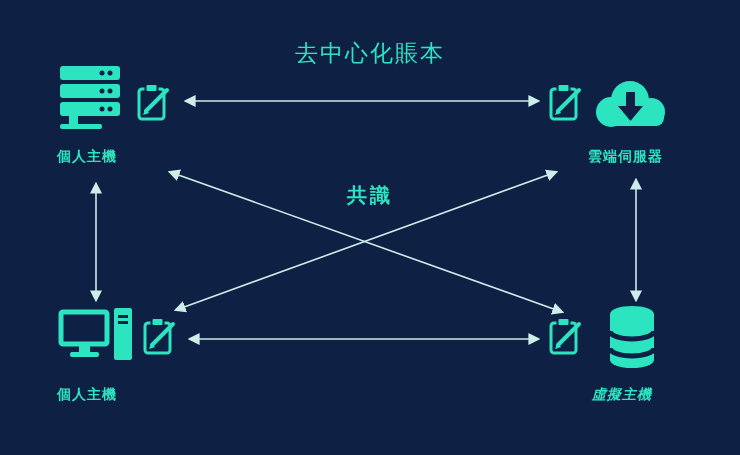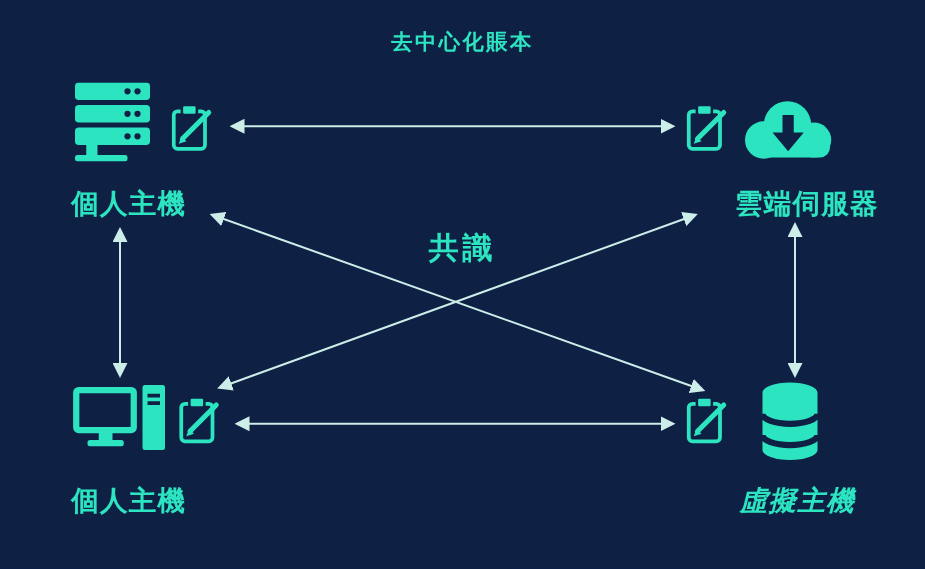--- a/index.html
+++ b/index.html
@@ -10,33 +10,33 @@
   html,body{margin:0;padding:0;background:var(--bg);}
   .stage{
     position:relative;
     width:740px;height:455px;
     background:var(--bg);
     overflow:hidden;
     font-family:"DejaVu Sans","Liberation Sans",sans-serif;
   }
   .title{
     position:absolute;left:0;right:0;top:22px;
-    margin:0;text-align:center;
-    font-size:17px;font-weight:bold;color:var(--accent);
+    margin:16px;text-align:center;
+    font-size:23px;font-weight:normal;color:var(--accent);
     letter-spacing:2px;
   }
   .center-label{
     position:absolute;left:0;right:0;top:182px;
     text-align:center;
-    font-size:24px;font-weight:bold;color:var(--accent);
+    font-size:20px;font-weight:bold;color:var(--accent);
     letter-spacing:3px;
   }
   .node-label{
     position:absolute;
-    font-size:22px;font-weight:bold;color:var(--accent);
+    font-size:14px;font-weight:bold;color:var(--accent);
     letter-spacing:1px;white-space:nowrap;
   }
   .icon{position:absolute;display:block;line-height:0;}
   .arrows{position:absolute;left:0;top:0;width:740px;height:455px;}
   .arrow-line{stroke:var(--arrow);stroke-width:1.6;fill:none;}
   .arrow-head{fill:var(--arrow);}
   .fill-accent{fill:var(--accent);}
   .fill-bg{fill:var(--bg);}
   .stroke-accent{stroke:var(--accent);fill:none;}
 </style>

